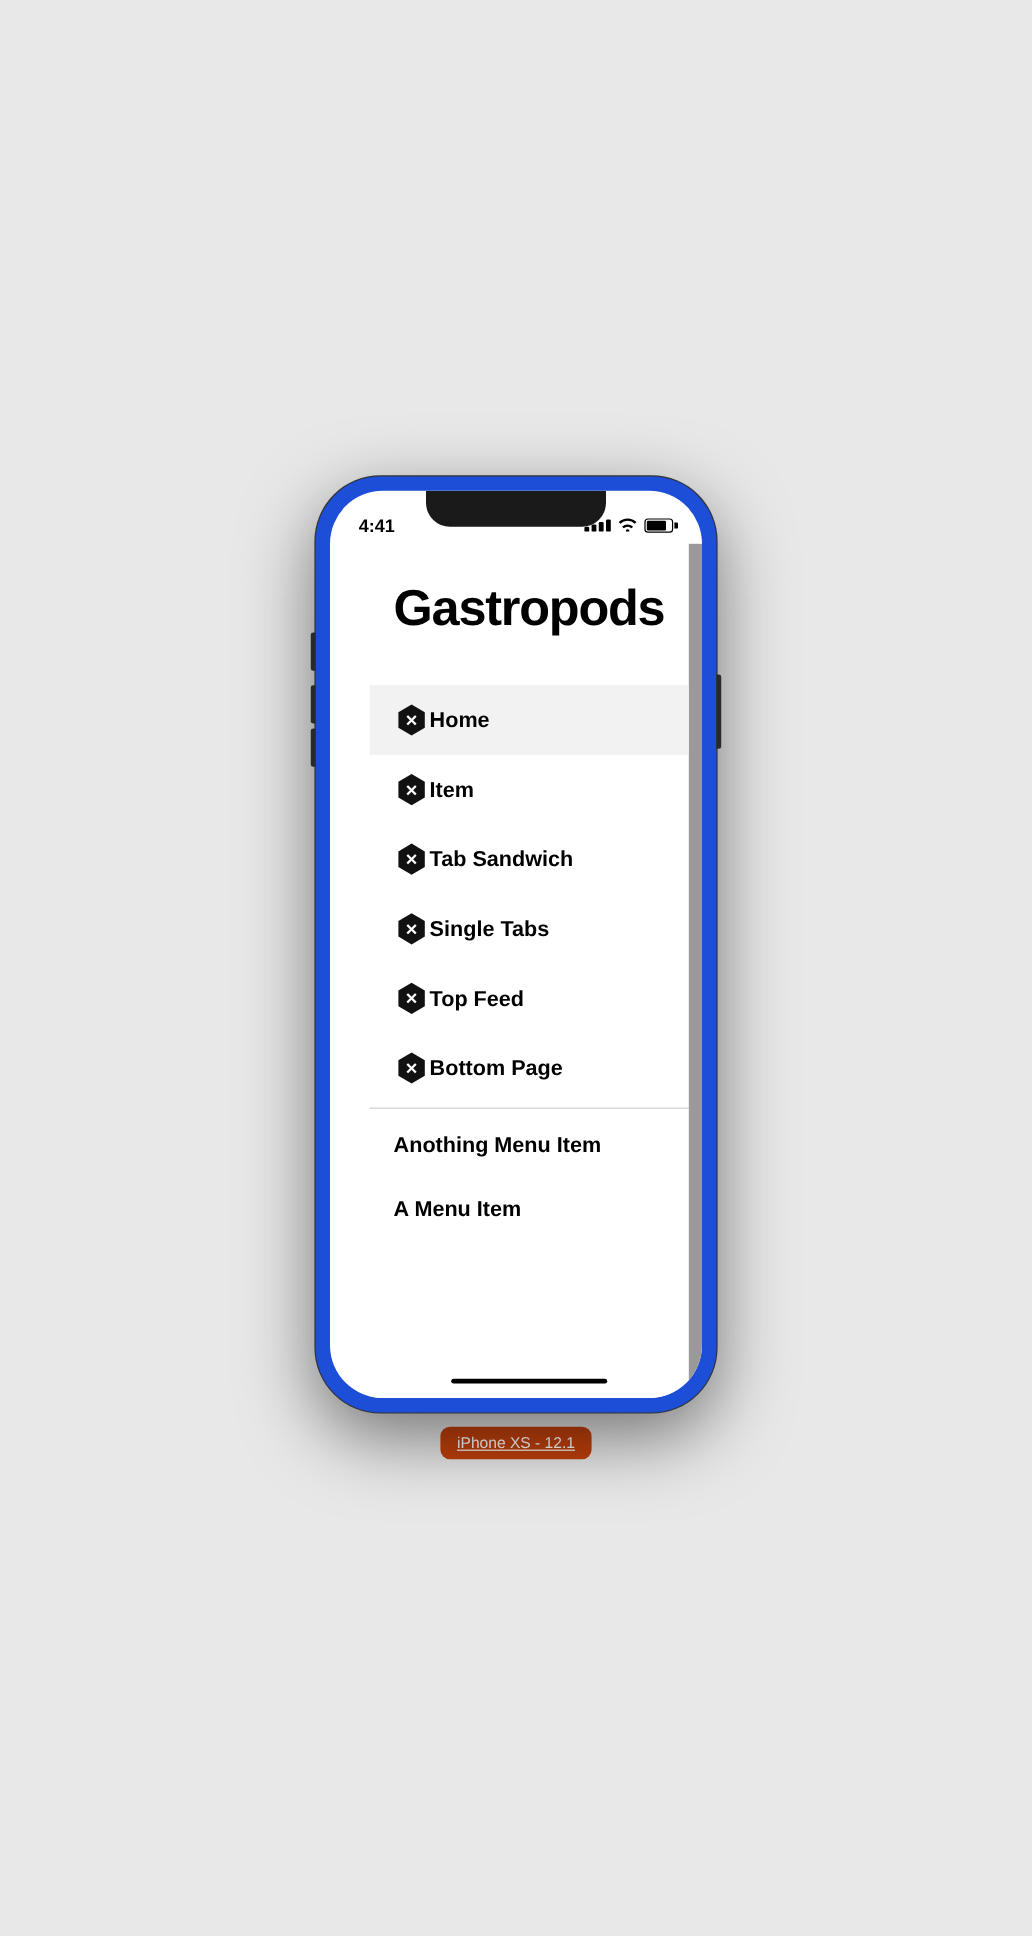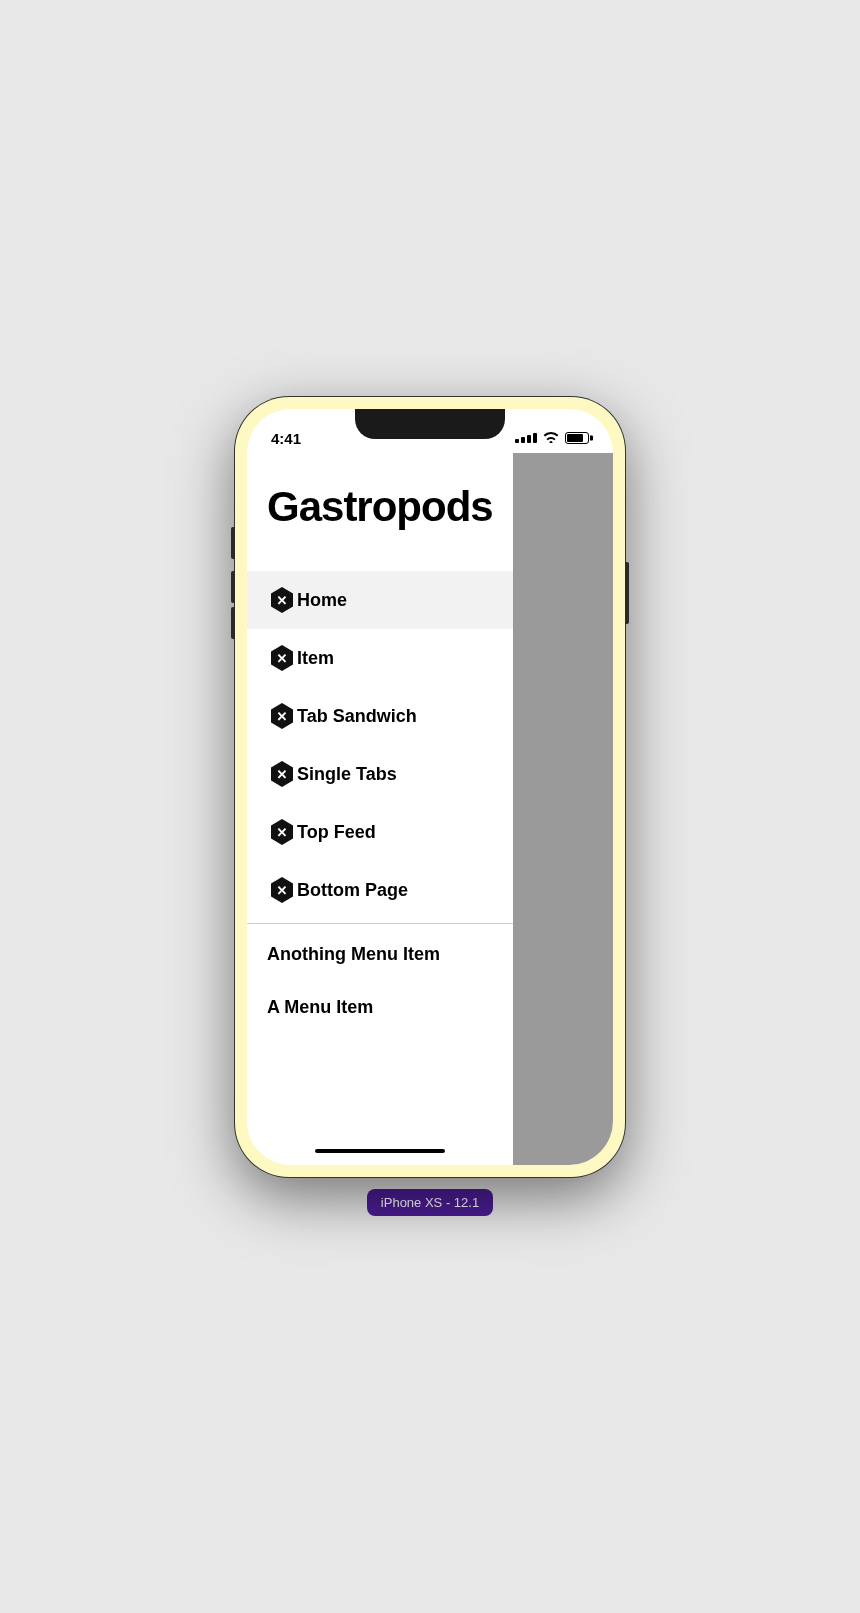--- a/index.html
+++ b/index.html
@@ -15,23 +15,23 @@
       padding: 40px 0;
     }
 
     .phone-wrapper {
       display: flex;
       flex-direction: column;
       align-items: center;
     }
 
     .phone-frame {
-      width: 390px;
+      width: 334px;
       height: 780px;
-      background: #fef9c3;
+      background: #1d4ed8;
       border-radius: 54px;
       padding: 12px;
       position: relative;
       box-shadow:
         0 0 0 1px #333,
         0 20px 60px rgba(0,0,0,0.5);
     }
 
     
     .phone-frame::before {
@@ -149,20 +149,21 @@
       width: 80%;
       background: #000;
       border-radius: 1px;
     }
 
     .screen-content {
       flex: 1;
       overflow: hidden;
       display: flex;
       flex-direction: row;
+      padding-left: 33px;
     }
 
     .main-panel {
       flex: 1;
       display: flex;
       flex-direction: column;
       background: white;
     }
 
     .side-panel {
@@ -242,26 +243,27 @@
 
     .home-bar {
       width: 130px;
       height: 4px;
       background: #000;
       border-radius: 2px;
     }
 
     .device-label {
       margin-top: 12px;
-      background: #4c1d95;
+      background: #c2410c;
       color: white;
       font-size: 13px;
       padding: 6px 14px;
       border-radius: 8px;
       font-weight: 500;
+      text-decoration: underline;
     }
   </style>
 </head>
 <body>
 
 <div class="phone-wrapper">
   <div class="phone-frame">
     <div class="phone-screen">
       <div class="notch"></div>
 

